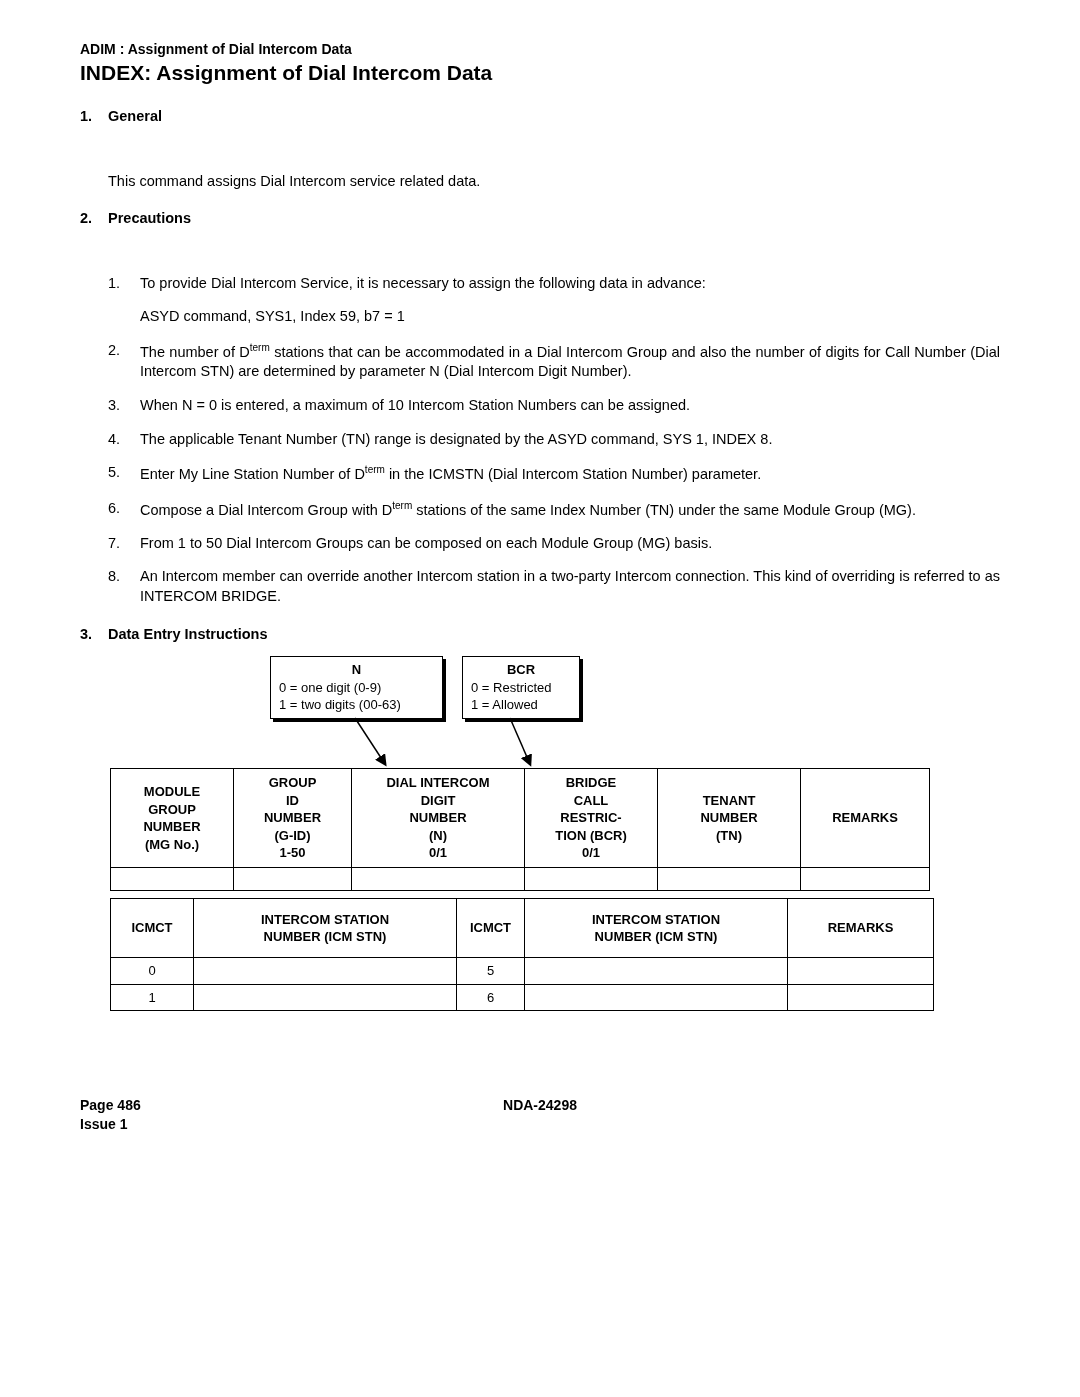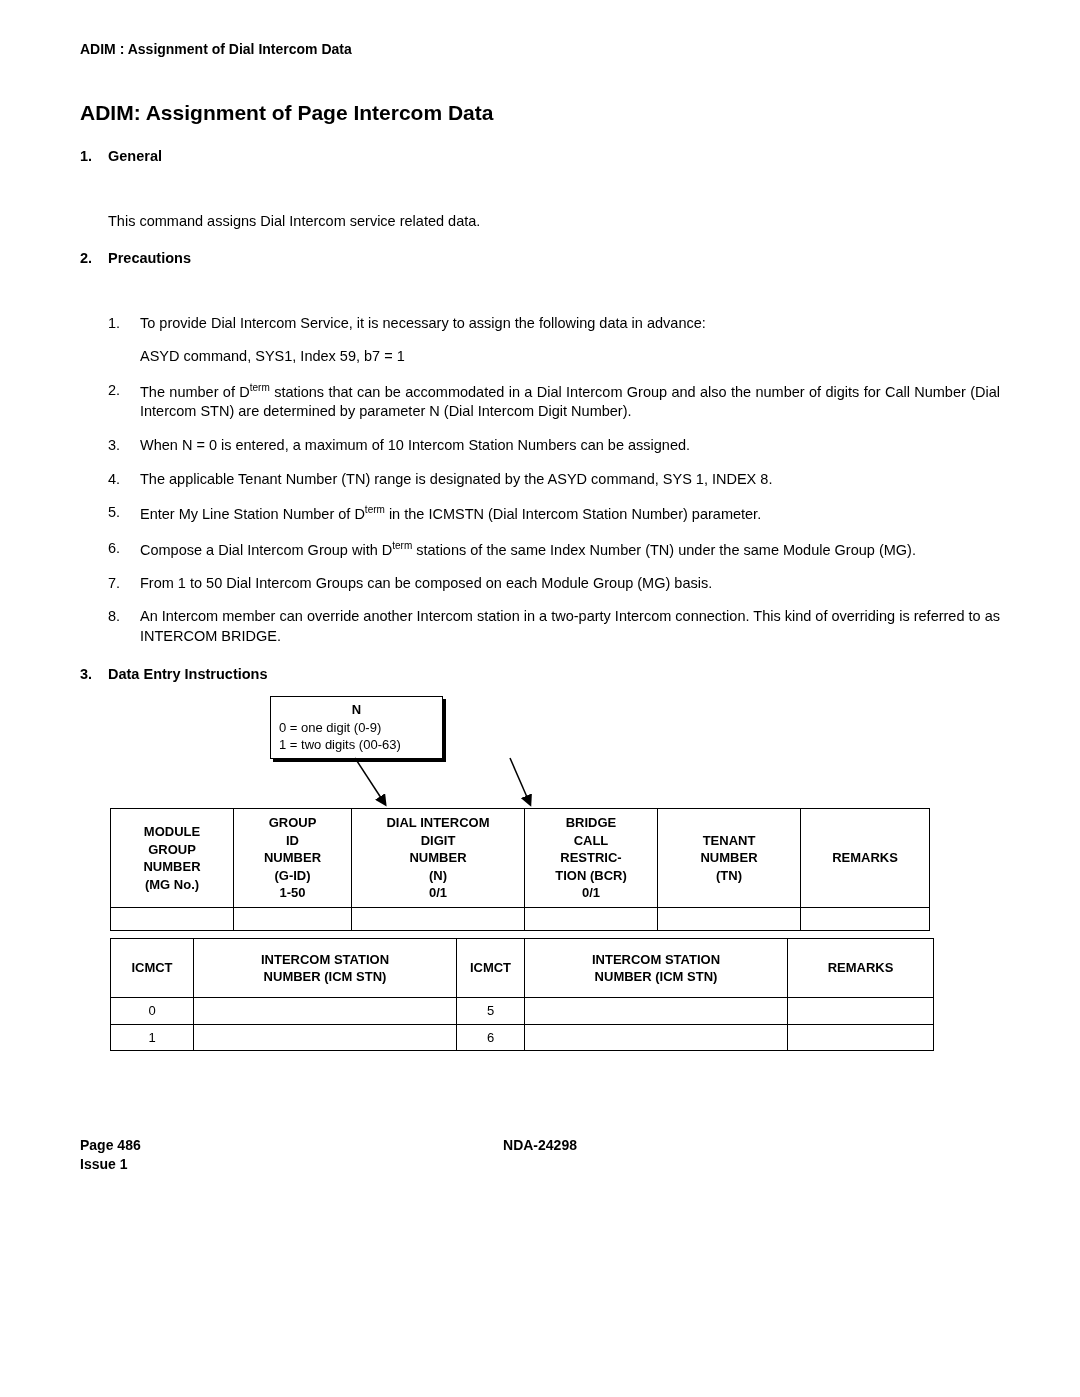--- a/index.html
+++ b/index.html
@@ -9,21 +9,20 @@
     font-size: 14.5px;
     color: #000;
     background: #fff;
     width: 1080px;
     box-sizing: border-box;
     line-height: 1.35;
   }
   .running-header {
     font-weight: bold;
     font-size: 14px;
-    margin-bottom: 40px;
   }
   h1.page-title {
     font-size: 21px;
     font-weight: bold;
     margin: 0 0 20px 0;
   }
   .sec {
     display: flex;
     margin-bottom: 12px;
   }
@@ -117,21 +116,21 @@
     left: 50%;
     transform: translateX(-50%);
     top: 0;
   }
 </style>
 </head>
 <body>
 
 <div class="running-header">ADIM : Assignment of Dial Intercom Data</div>
 
-<h1 class="page-title">ADIM: Assignment of Page Intercom Data</h1>
+<h1 class="page-title">INDEX: Assignment of Dial Intercom Data</h1>
 
 <div class="sec">
   <span class="sec-num">1.</span>
   <span class="sec-title">General</span>
 </div>
 <div class="sec-body">This command assigns Dial Intercom service related data.</div>
 
 <div class="sec">
   <span class="sec-num">2.</span>
   <span class="sec-title">Precautions</span>
@@ -192,20 +191,25 @@
 </div>
 
 <div class="diagram-area">
 
   <div class="callout" style="left:160px; top:0; width:155px;">
     <div class="cap">N</div>
     <div>0 = one digit (0-9)</div>
     <div>1 = two digits (00-63)</div>
   </div>
 
+  <div class="callout" style="left:352px; top:0; width:100px;">
+    <div class="cap">BCR</div>
+    <div>0 = Restricted</div>
+    <div>1 = Allowed</div>
+  </div>
 
   <svg class="arrow-svg" style="left:0;top:0;" width="820" height="120">
     <defs>
       <marker id="ah" markerWidth="8" markerHeight="8" refX="6" refY="4" orient="auto">
         <path d="M0,0 L8,4 L0,8 Z" fill="#000"></path>
       </marker>
     </defs>
     <line x1="245" y1="62" x2="275" y2="108" stroke="#000" stroke-width="1.5" marker-end="url(#ah)"></line>
     <line x1="400" y1="62" x2="420" y2="108" stroke="#000" stroke-width="1.5" marker-end="url(#ah)"></line>
   </svg>

